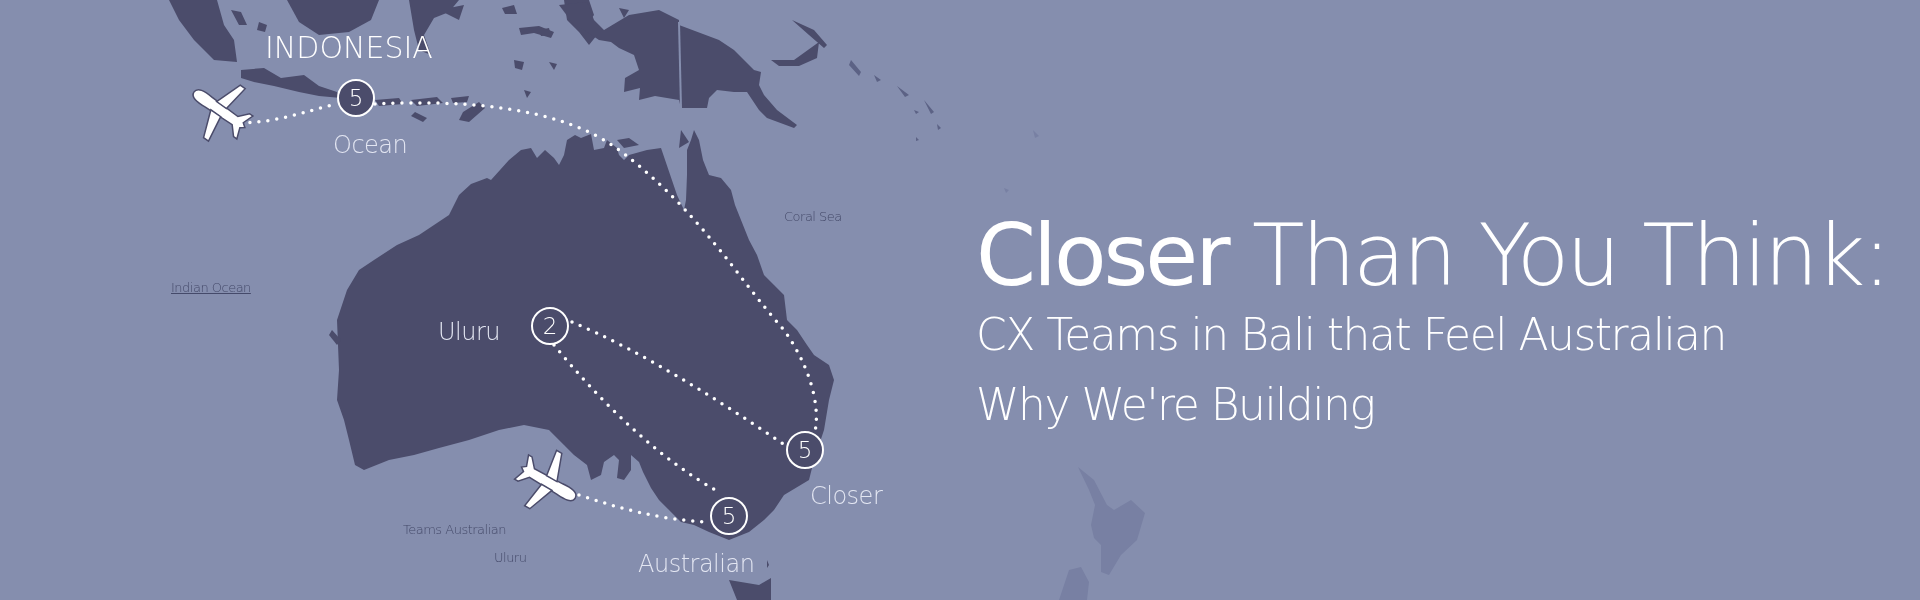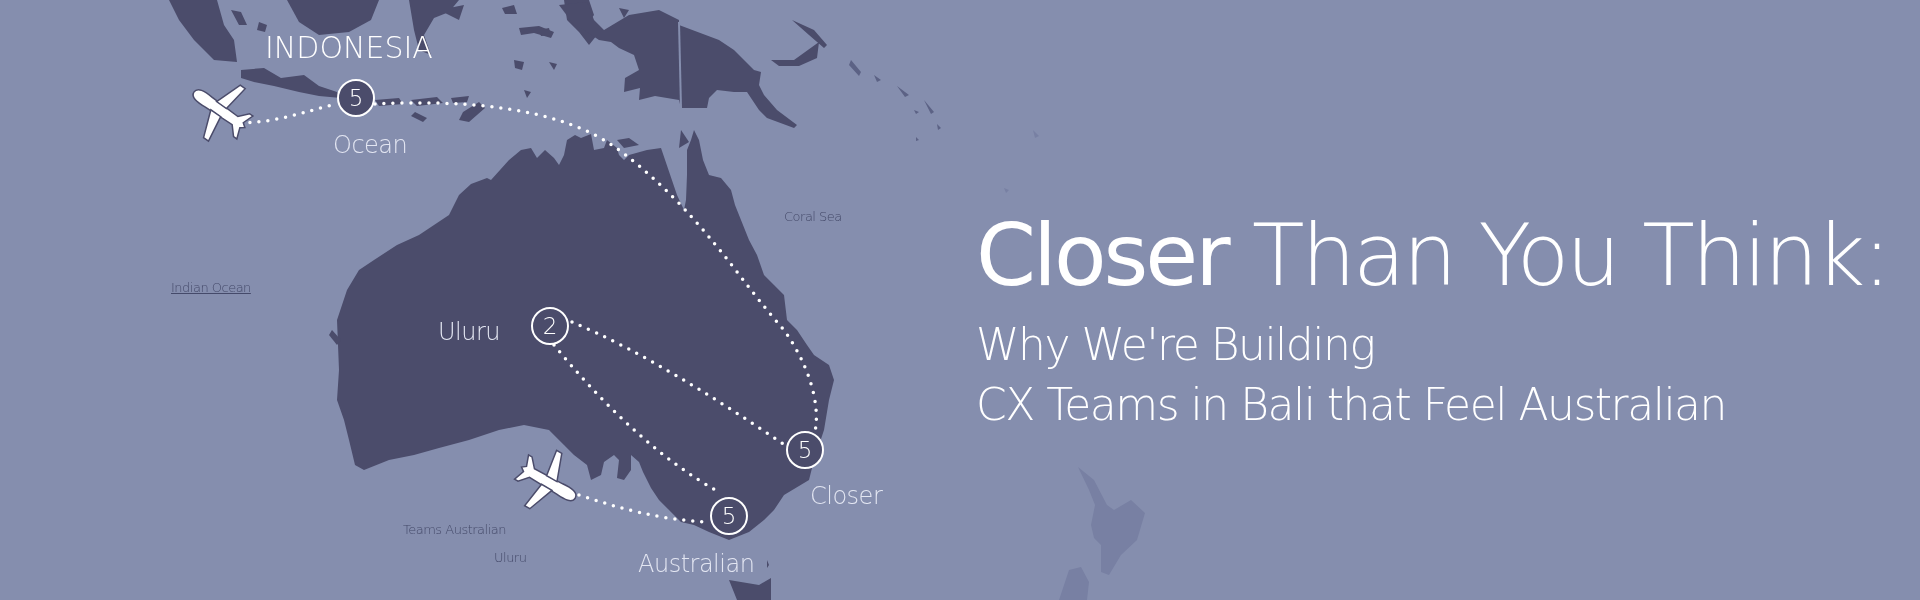--- a/index.html
+++ b/index.html
@@ -101,17 +101,17 @@
   <div class="marker" style="left:318px; top:79px;">5</div>
   <div class="marker" style="left:512px; top:307px;">2</div>
   <div class="marker" style="left:767px; top:431px;">5</div>
   <div class="marker" style="left:691px; top:497px;">5</div>
 
   <div class="title-block">
     <div class="title">
       <span class="strong">Closer</span>
       <span class="light">Than You Think:</span>
     </div>
+    <div class="subtitle" style="margin-top:0">CX Teams in Bali that Feel Australian</div>
     <div class="subtitle">Why We're Building</div>
-    <div class="subtitle" style="margin-top:0">CX Teams in Bali that Feel Australian</div>
   </div>
 
 </div>
 
 </body></html>

